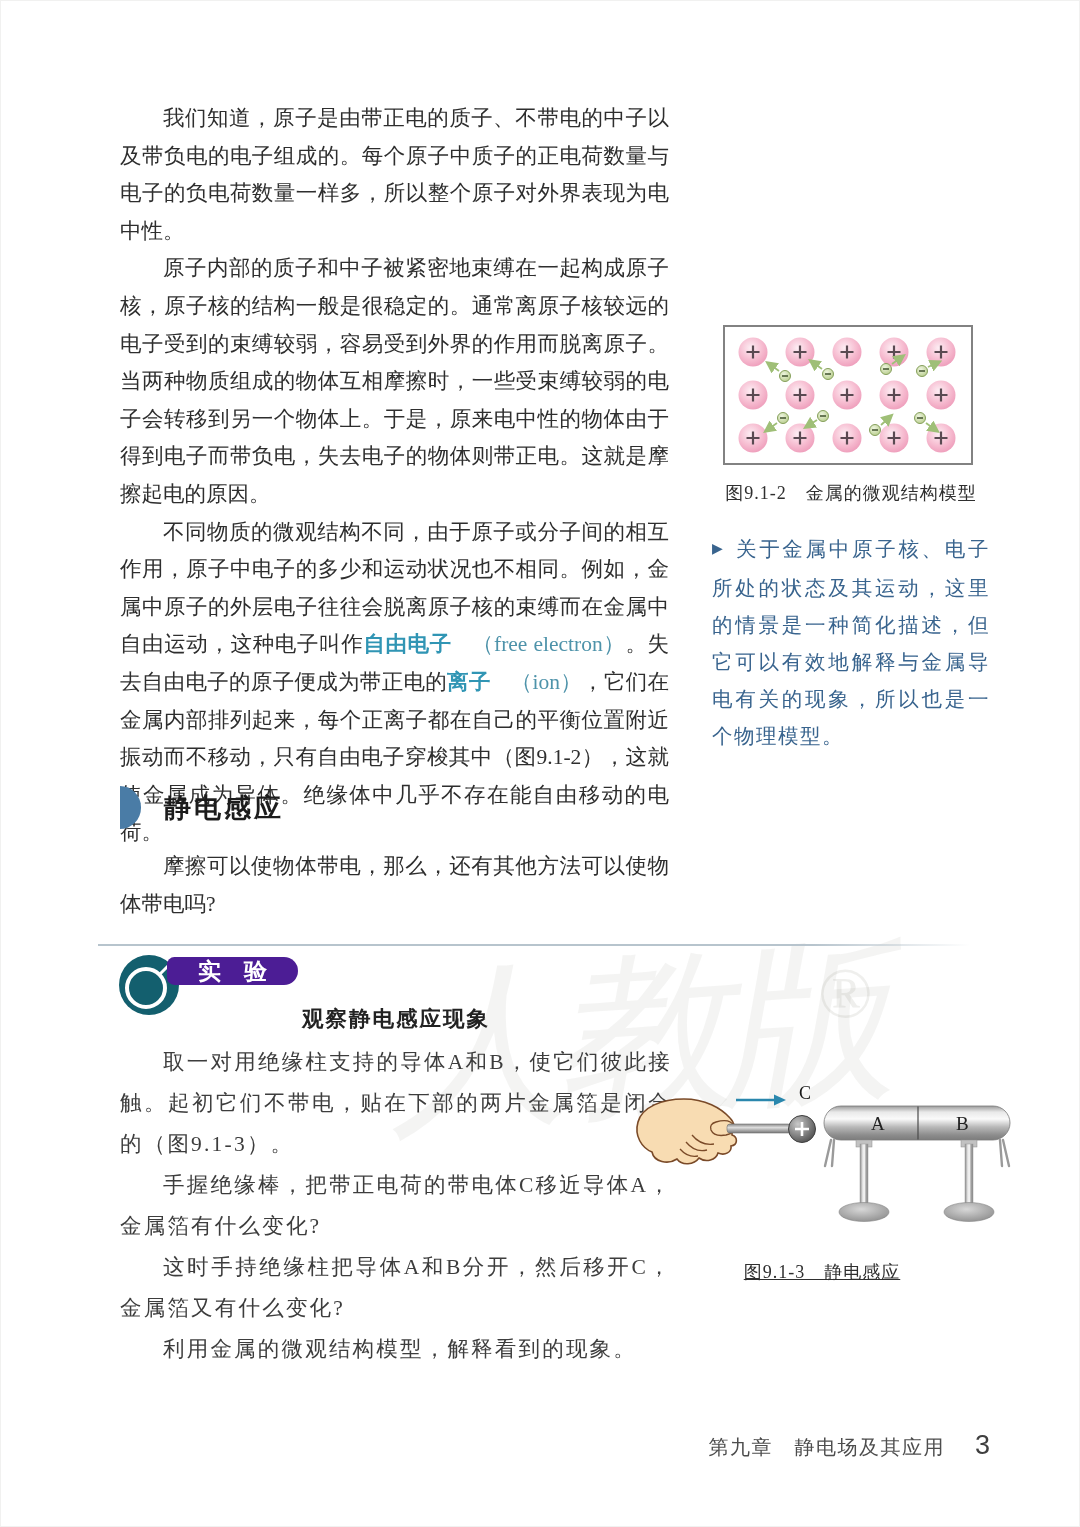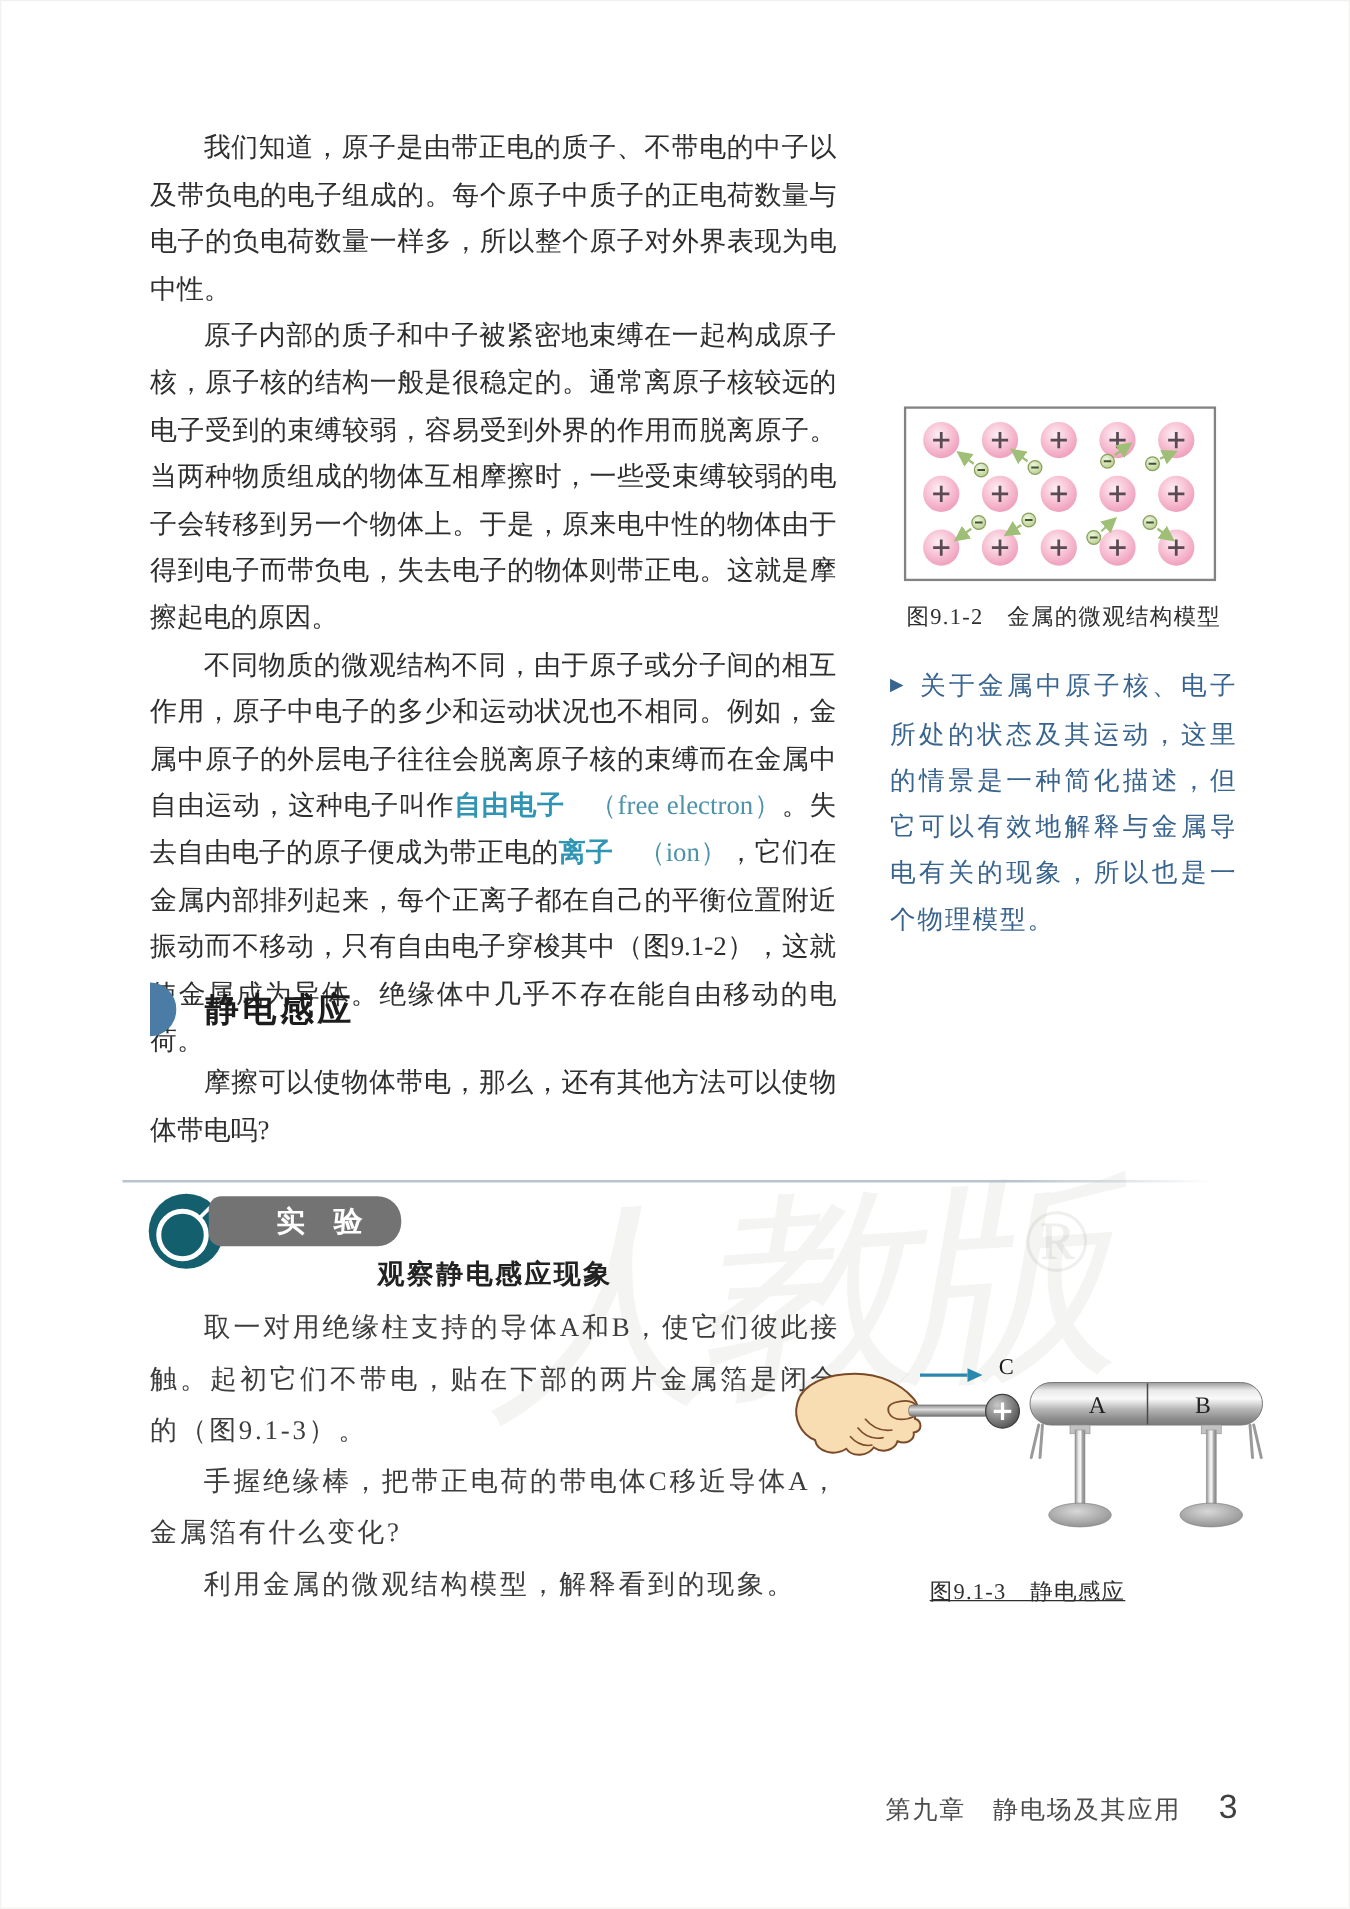--- a/index.html
+++ b/index.html
@@ -25,24 +25,24 @@
   .section-header{position:absolute;left:120px;top:786px;display:flex;align-items:center;}
   .half-circle{width:21px;height:43px;background:#4a7ca6;border-radius:0 22px 22px 0;}
   .section-title{margin-left:23px;font-size:27px;font-weight:bold;color:#1c1c1c;letter-spacing:3px;
                  font-family:"Liberation Sans","DejaVu Sans",sans-serif;}
   .question{position:absolute;left:120px;top:848px;width:549px;}
 
   
   .exp-rule{position:absolute;left:98px;top:944px;width:872px;height:2px;
             background:linear-gradient(to right,#b7c4cd 82%,rgba(183,196,205,0));}
   .exp-badge-icon{position:absolute;left:116px;top:950px;}
-  .exp-badge{position:absolute;left:167px;top:957px;width:131px;height:40px;background:#737373;
+  .exp-badge{position:absolute;left:167px;top:957px;width:131px;height:28px;background:#4c1d95;
              border-radius:10px 19px 19px 10px;display:flex;align-items:center;justify-content:center;
              color:#fff;font-size:23px;font-weight:bold;
-             font-family:"Liberation Sans","DejaVu Sans",sans-serif;padding-left:23px;}
+             font-family:"Liberation Sans","DejaVu Sans",sans-serif;}
   .exp-subtitle{position:absolute;left:120px;top:1004px;width:552px;text-align:center;
                 font-size:21.5px;font-weight:bold;color:#222;letter-spacing:2px;
                 font-family:"Liberation Sans","DejaVu Sans",sans-serif;}
   .exp-body{position:absolute;left:120px;top:1042px;width:552px;}
   .exp-body p{margin:0;font-size:21.5px;line-height:41px;letter-spacing:2.2px;color:#3d3d3d;
               text-align:justify;text-indent:2em;}
 
   
   .fig913{position:absolute;left:628px;top:1078px;width:388px;}
   .fig913 .fig-caption{margin-top:10px;text-decoration:underline;}
@@ -166,20 +166,21 @@
     <path d="M44,20 L56,10 L52,24 Z" fill="#135f6e"></path>
     <line x1="44" y1="24" x2="52" y2="16" stroke="#ffffff" stroke-width="3"></line>
   </svg>
   <div class="exp-badge">实　验</div>
 
   <div class="exp-subtitle">观察静电感应现象</div>
 
   <div class="exp-body">
     <p>取一对用绝缘柱支持的导体A和B，使它们彼此接触。起初它们不带电，贴在下部的两片金属箔是闭合的（图9.1-3）。</p>
     <p>手握绝缘棒，把带正电荷的带电体C移近导体A，金属箔有什么变化?</p>
+    <p>这时手持绝缘柱把导体A和B分开，然后移开C，金属箔又有什么变化?</p>
     <p>利用金属的微观结构模型，解释看到的现象。</p>
   </div>
 
   <div class="fig913">
     <svg width="388" height="168" viewBox="0 0 388 168" xmlns="http://www.w3.org/2000/svg">
       <defs>
         <linearGradient id="cylG" x1="0" y1="0" x2="0" y2="1">
           <stop offset="0%" stop-color="#9a9a9a"></stop>
             <stop offset="18%" stop-color="#e9e9e9"></stop>
           <stop offset="38%" stop-color="#fafafa"></stop>

